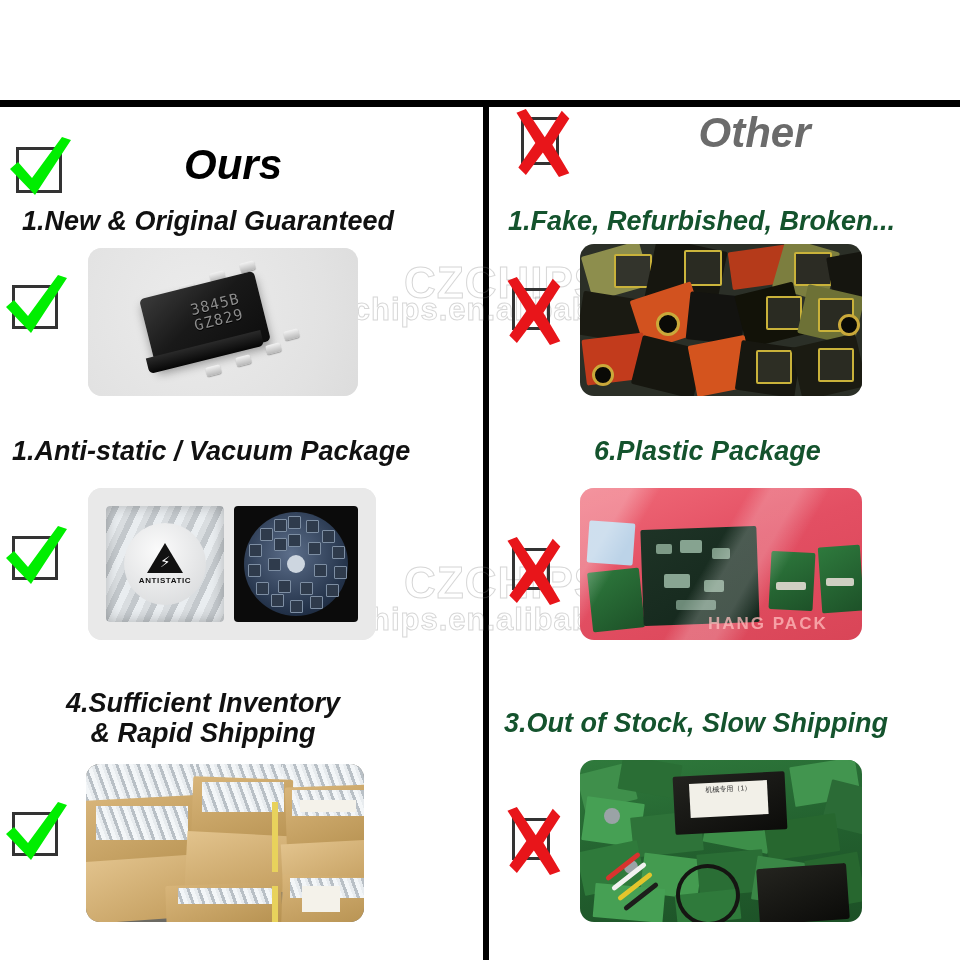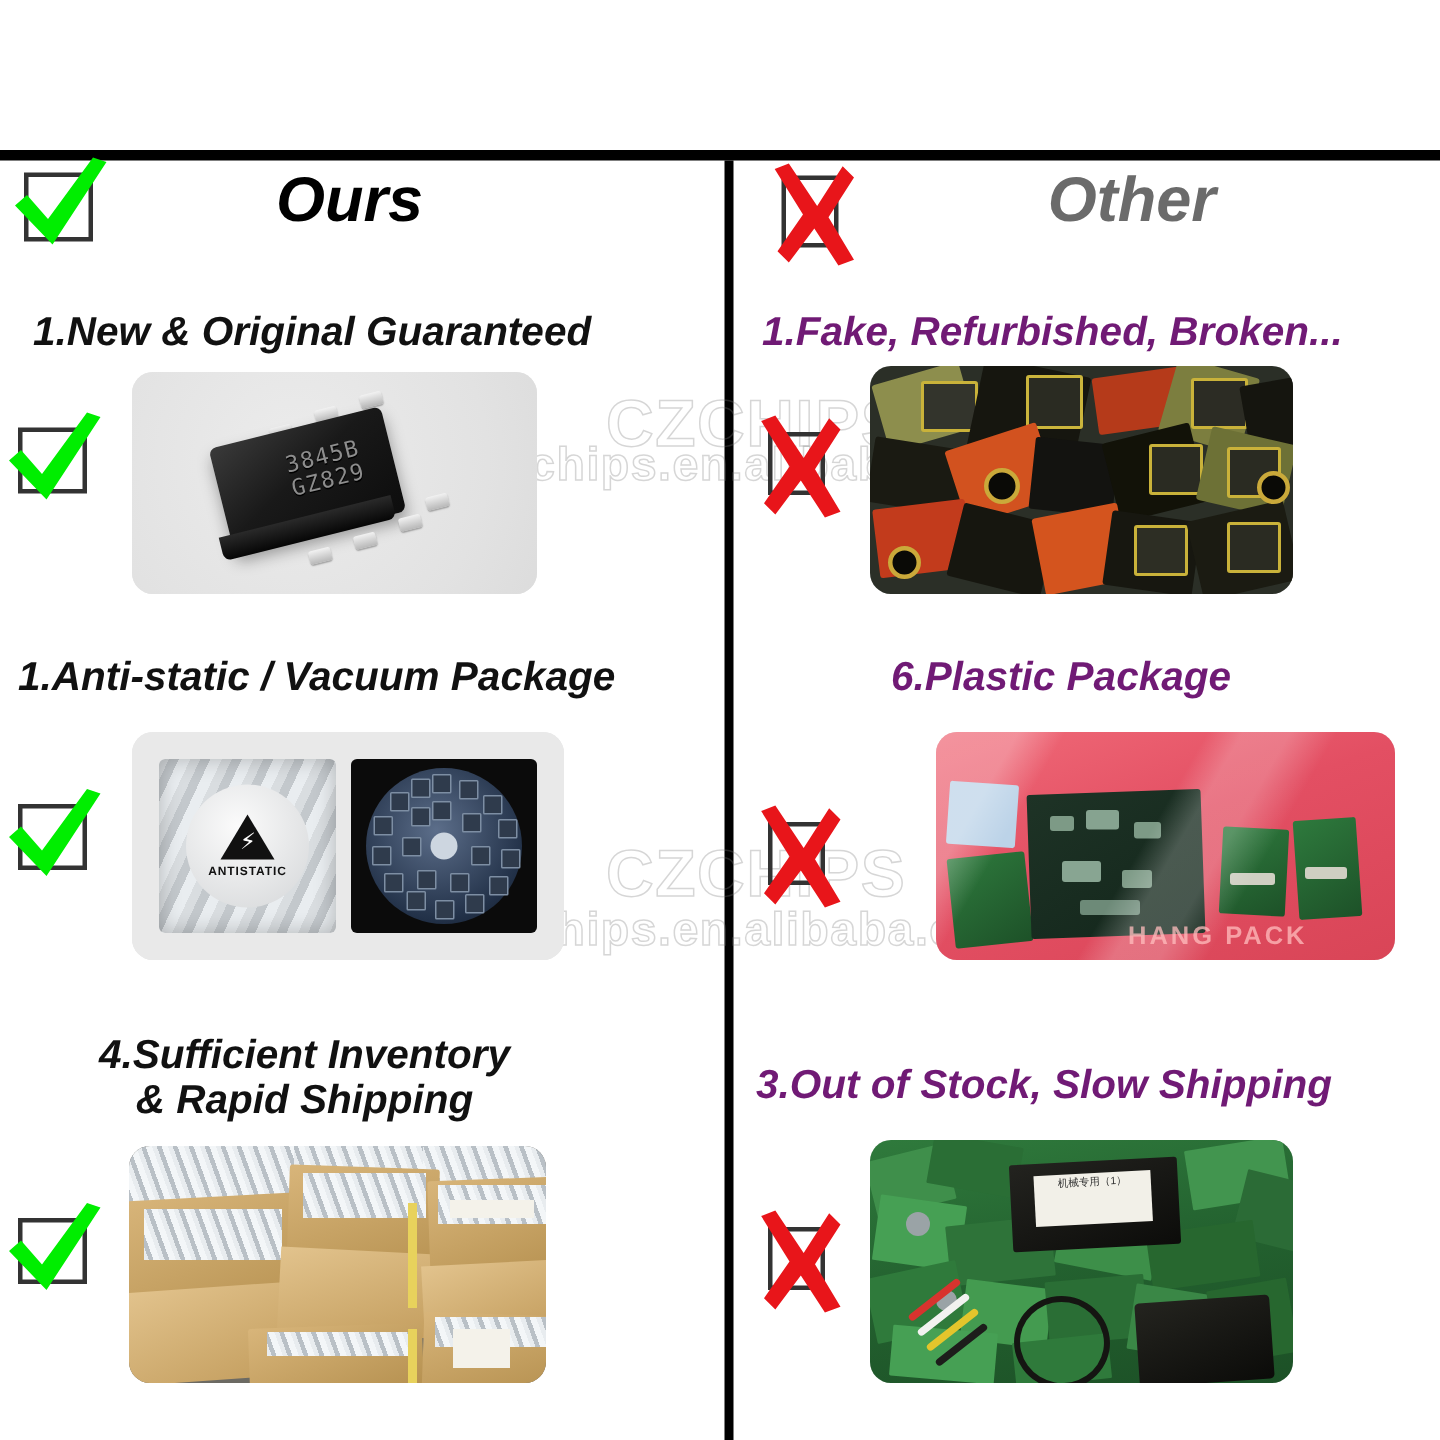--- a/index.html
+++ b/index.html
@@ -26,21 +26,21 @@
     position:absolute;left:0;top:100px;width:960px;height:7px;background:#000;
   }
   .vrule{
     position:absolute;left:483px;top:107px;width:6px;height:853px;background:#000;
   }
 
   
   .col-head{
     position:absolute;top:107px;height:62px;
   }
-  .col-head.ours{left:0;width:546px;}
+  .col-head.ours{left:0;width:546px;margin-top:32px;}
   .col-head.other{left:489px;width:471px;}
   .col-head-label{
     position:absolute;top:2px;width:100%;text-align:center;
     font-size:42px;font-weight:bold;font-style:italic;white-space:nowrap;
   }
   .col-head.ours .col-head-label{color:#000;left:-40px;}
   .col-head.other .col-head-label{color:#6b6b6b;left:30px;}
 
   
   .mark{position:absolute;width:46px;height:46px;}
@@ -51,21 +51,21 @@
   .mark svg{position:absolute;left:-12px;top:-16px;width:72px;height:74px;overflow:visible;}
 
   
   .row{position:absolute;left:0;width:960px;}
   .row-label{
     position:absolute;
     font-size:27px;font-weight:bold;font-style:italic;
     white-space:nowrap;line-height:1.12;
   }
   .row-label.ours{color:#111;}
-  .row-label.other{color:#701a75;}
+  .row-label.other{color:#14532d;}
 
   
   .photo{
     position:absolute;border-radius:14px;overflow:hidden;
     background:#e6e6e6;
   }
   .photo-inner{position:absolute;inset:0;}
 
   
   .wm{
@@ -339,21 +339,21 @@
 
     <div class="row-label other" style="left:594px;top:28px;">6.Plastic Package</div>
 
     <div class="mark" style="left:512px;top:140px;width:38px;height:42px;">
       <div class="box"></div>
       <svg viewBox="0 0 72 74" style="left:-14px;top:-14px;width:68px;height:72px;">
         <path d="M10 6 L20 2 L40 32 L58 4 L66 12 L48 40 L66 70 L55 74 L38 48 L20 72 L12 64 L30 38 Z" fill="#E8151A"></path>
       </svg>
     </div>
 
-    <div class="photo" style="left:580px;top:80px;width:306px;height:152px;margin-left:44px;">
+    <div class="photo" style="left:580px;top:80px;width:282px;height:152px;">
       <div class="photo-inner">
         <div class="pinkbg"></div>
         <div class="pcb pcb-green" style="left:10px;top:82px;width:52px;height:60px;transform:rotate(-6deg);"></div>
         <div class="pcb" style="left:8px;top:34px;width:46px;height:42px;background:#bcd3e8;transform:rotate(4deg);"></div>
         <div class="pcb pcb-dark" style="left:62px;top:40px;width:116px;height:96px;transform:rotate(-2deg);"></div>
         <div class="pcb" style="left:76px;top:56px;width:16px;height:10px;background:#7d9a86;"></div>
         <div class="pcb" style="left:100px;top:52px;width:22px;height:13px;background:#86a390;"></div>
         <div class="pcb" style="left:132px;top:60px;width:18px;height:11px;background:#7d9a86;"></div>
         <div class="pcb" style="left:84px;top:86px;width:26px;height:14px;background:#88a592;"></div>
         <div class="pcb" style="left:124px;top:92px;width:20px;height:12px;background:#7d9a86;"></div>

